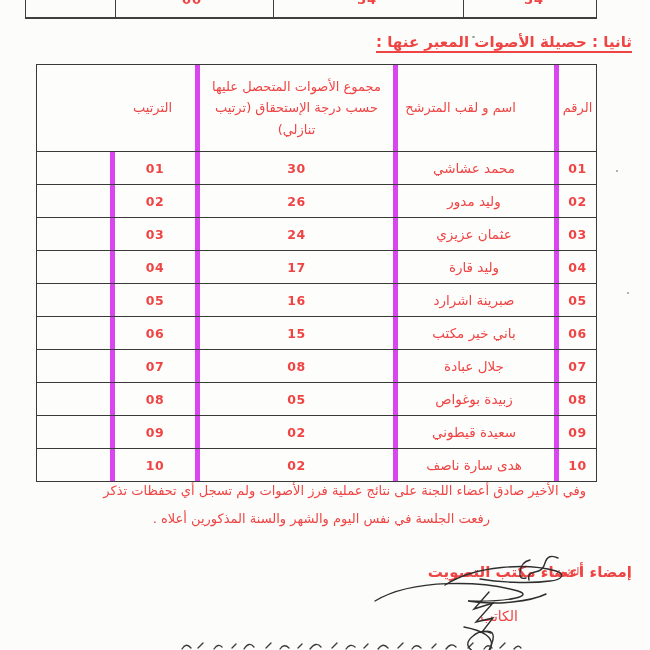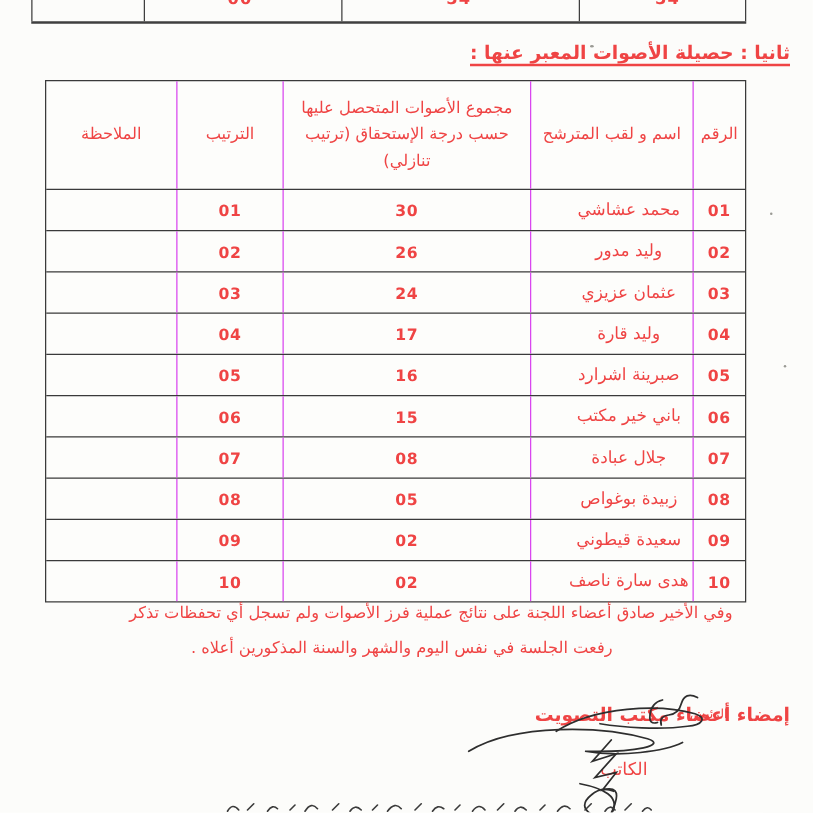--- a/index.html
+++ b/index.html
@@ -21,25 +21,25 @@
     font-size:15px;font-weight:bold;
     text-decoration:underline;text-underline-offset:4px;text-decoration-thickness:1.5px;
     white-space:nowrap;
   }
   
   .rtable{position:absolute;left:36px;top:64px;width:559px;border:1.5px solid #3a3a3a;direction:rtl;box-sizing:content-box;background:#fdfdfb;}
   .trow{display:flex;direction:rtl;}
   .trow + .trow{border-top:1px solid #3a3a3a;}
   .trow > div{
     display:flex;align-items:center;justify-content:center;
-    border-left:1px solid #d946ef;
+    border-left:5px solid #d946ef;
     box-sizing:border-box;text-align:center;
   }
   .trow > div:last-child{border-left:none;}
-  .c-num{width:42px;}
+  .c-num{width:42px;margin-left:31px;}
   .c-name{width:130px;padding-left:27px;}
   .c-votes{width:198px;}
   .c-rank{width:85px;}
   .c-note{width:104px;flex:1;}
   .hrow{height:86px;}
   .hrow > div{font-size:13px;line-height:1.65;padding:2px 6px;}
   .drow{height:32px;}
   .drow .c-num,.drow .c-votes,.drow .c-rank{font-size:12.5px;font-weight:bold;letter-spacing:.5px;}
   .drow .c-name{font-size:13.5px;}
   
@@ -73,21 +73,20 @@
   </div>
 
   <div class="sec-heading">ثانيا : حصيلة الأصوات المعبر عنها :</div>
 
   <div class="rtable">
     <div class="trow hrow">
       <div class="c-num">الرقم</div>
       <div class="c-name">اسم و لقب المترشح</div>
       <div class="c-votes">مجموع الأصوات المتحصل عليها حسب درجة الإستحقاق (ترتيب تنازلي)</div>
       <div class="c-rank">الترتيب</div>
-      <div class="c-note">الملاحظة</div>
     </div>
 
     <div class="trow drow">
       <div class="c-num">01</div>
       <div class="c-name">محمد عشاشي</div>
       <div class="c-votes">30</div>
       <div class="c-rank">01</div>
       <div class="c-note"></div>
     </div>
     <div class="trow drow">

